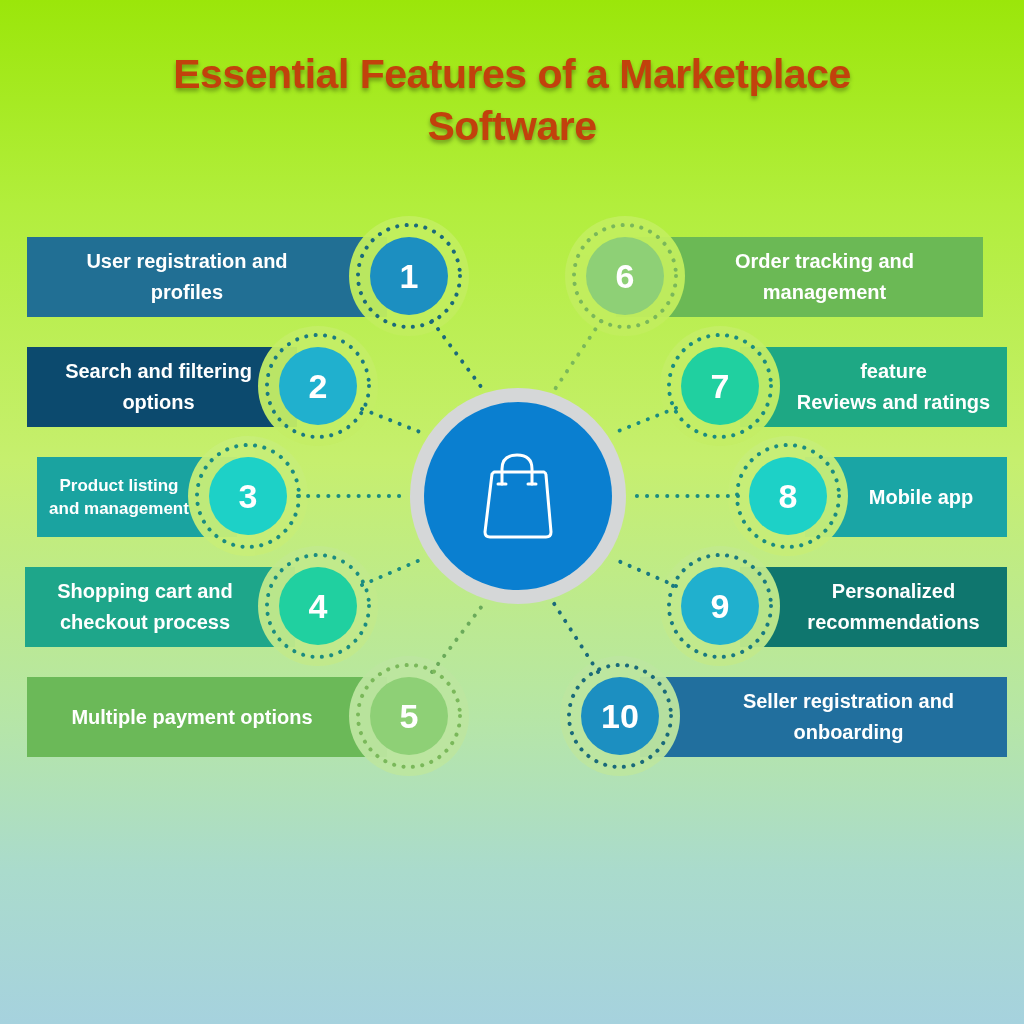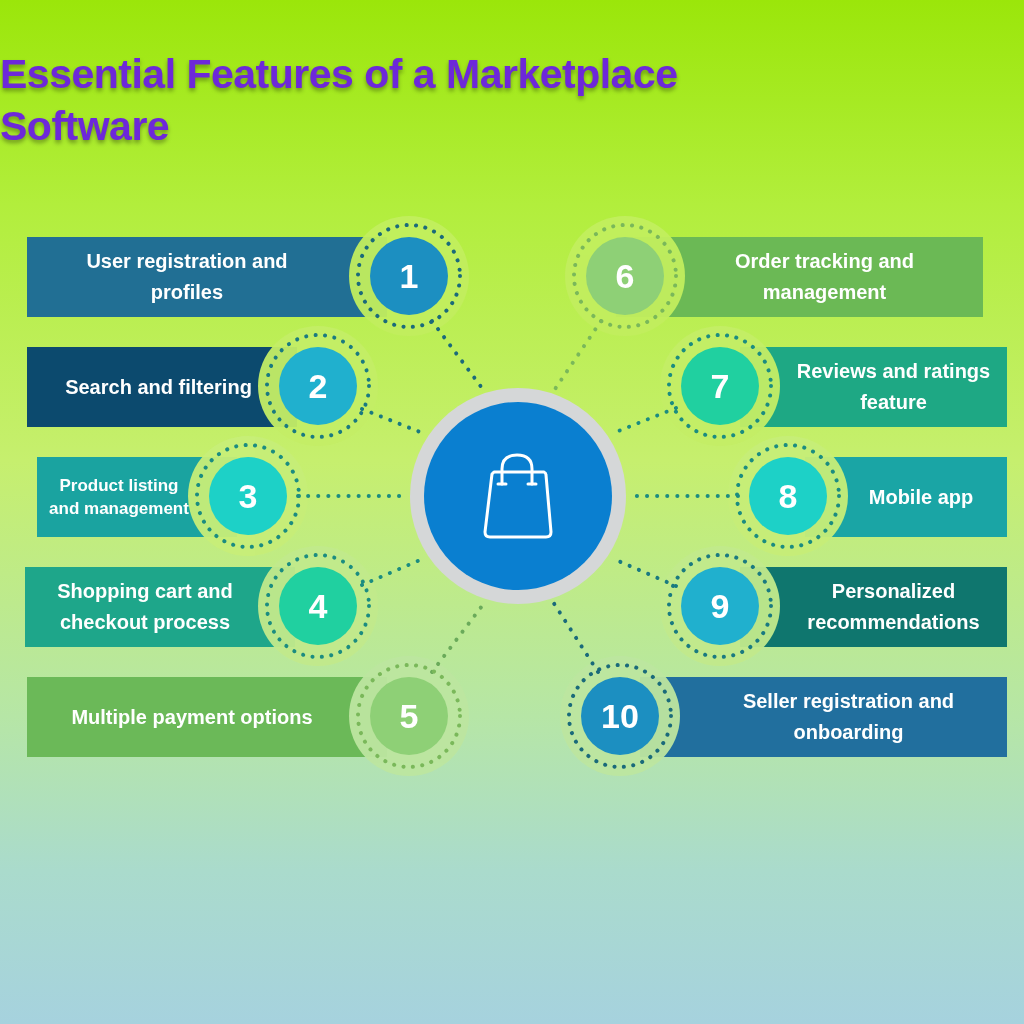--- a/index.html
+++ b/index.html
@@ -2,23 +2,23 @@
 <html><head>
 <meta charset="utf-8">
 <style>
   html, body { margin:0; padding:0; }
   body {
     width:1024px; height:1024px; overflow:hidden; position:relative;
     background: linear-gradient(180deg, #9be60a 0%, #b2ee3c 20%, #c6ef6e 45%, #b6e6a6 70%, #aadbcc 85%, #a6d2de 100%);
     font-family: "Liberation Sans", sans-serif;
   }
   .title {
-    position:absolute; left:0; top:48px; width:1024px; 
+    position:absolute; left:0; top:48px; width:1024px; text-align:center;
     font-family: "Liberation Sans", sans-serif; font-weight:bold;
-    font-size:41px; line-height:52px; color:#6d28d9;
+    font-size:41px; line-height:52px; color:#c2410c;
     text-shadow: 0 3px 4px rgba(0,0,0,0.35);
     letter-spacing:-0.5px;
   }
   svg.layer { position:absolute; left:0; top:0; }
   .box {
     position:absolute; height:80px; display:flex; align-items:center; justify-content:center;
     color:#ffffff; font-weight:bold; text-align:center; line-height:31px; font-size:20px;
     box-sizing:border-box;
   }
   .box span { display:block; }
@@ -37,20 +37,21 @@
 
 <div class="box" style="left:27px;top:237px;width:360px;background:#216f94;padding-right:40px;">
   <div>
       <span>User registration and</span>
       <span>profiles</span>
     </div>
 </div>
 <div class="box" style="left:27px;top:347px;width:270px;background:#0c4a6e;padding-right:30px;padding-left:23px;">
   <div>
       <span>Search and filtering</span>
+      <span>options</span>
     </div>
 </div>
 <div class="box" style="left:25px;top:457px;width:200px;background:#1aa3a0;padding-right:36px;font-size:17px;line-height:23px;margin-left:12px;">
   <div>
       <span>Product listing</span>
       <span>and management</span>
     </div>
 </div>
 <div class="box" style="left:25px;top:567px;width:270px;background:#1ea68a;padding-right:30px;">
   <div>
@@ -65,22 +66,22 @@
 </div>
 
 <div class="box" style="left:616px;top:237px;width:367px;background:#6bb955;padding-left:50px;">
   <div>
       <span>Order tracking and</span>
       <span>management</span>
     </div>
 </div>
 <div class="box" style="left:740px;top:347px;width:267px;background:#1ea884;padding-left:40px;">
   <div>
+      <span>feature</span>
       <span>Reviews and ratings</span>
-      <span>feature</span>
     </div>
 </div>
 <div class="box" style="left:805px;top:457px;width:202px;background:#1aa5a5;padding-left:30px;">
   <div>
       <span>Mobile app</span>
     </div>
 </div>
 <div class="box" style="left:740px;top:567px;width:267px;background:#0f766e;padding-left:40px;">
   <div>
       <span>Personalized</span>

